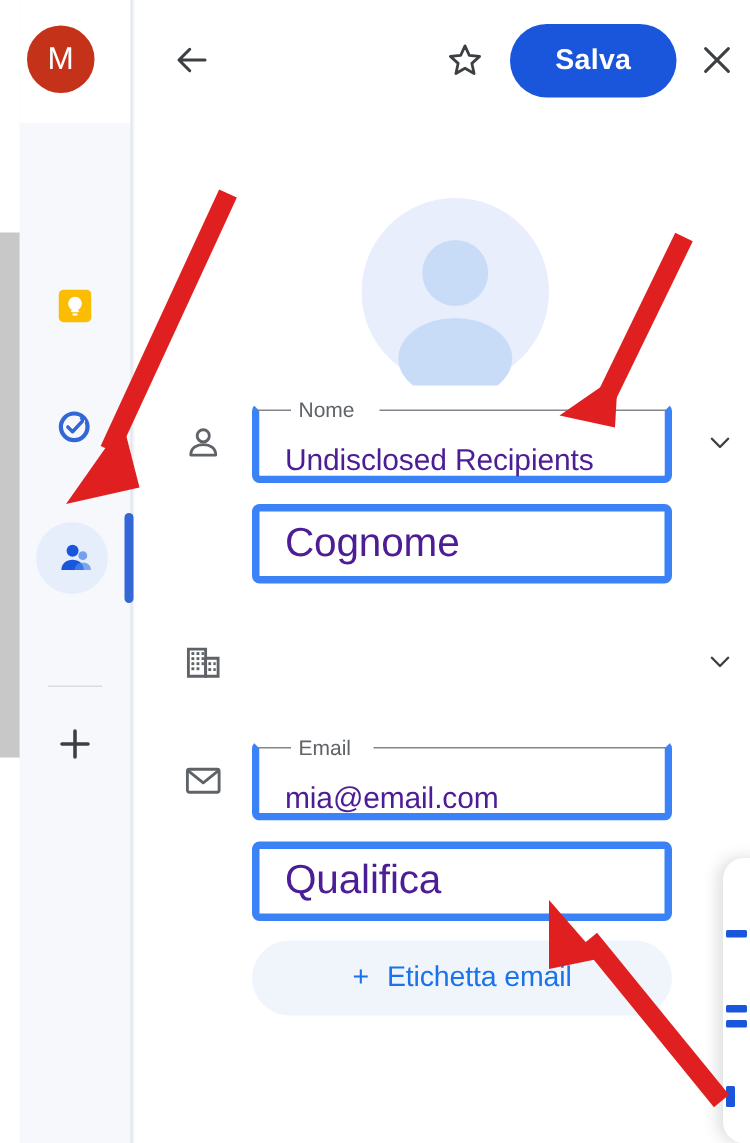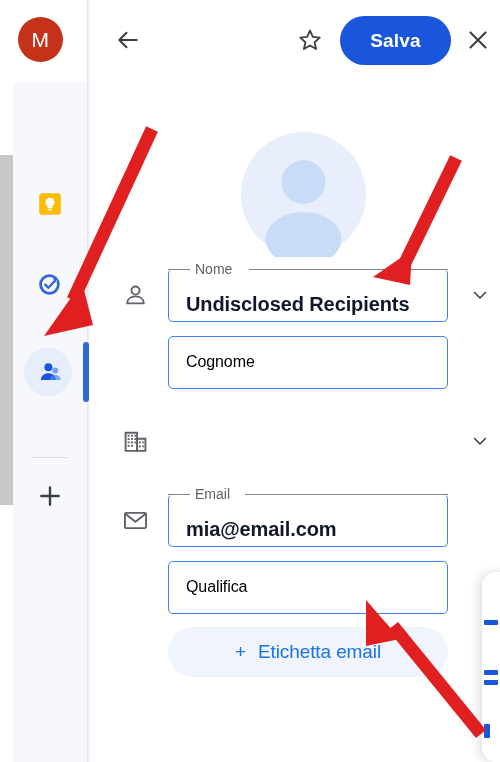--- a/index.html
+++ b/index.html
@@ -224,45 +224,44 @@
     display: flex;
     align-items: center;
     justify-content: center;
   }
 
   .field {
     position: absolute;
     left: 72px;
     width: 280px;
     height: 53px;
-    border: 1px solid #3b82f6;
+    border: 5px solid #3b82f6;
     border-radius: 5px;
     box-sizing: border-box;
     background: #ffffff;
   }
   .field .value {
     position: absolute;
     left: 17px;
     top: 50%;
     transform: translateY(-50%);
     font-size: 20px;
-    color: #0f172a;
+    color: #4c1d95;
     white-space: nowrap;
     overflow: hidden;
     width: 250px;
     letter-spacing: -0.1px;
-    font-weight: bold;
   }
   .field .placeholder {
     position: absolute;
     left: 17px;
     top: 50%;
     transform: translateY(-50%);
-    font-size: 16px;
-    color: #000000;
+    font-size: 27px;
+    color: #4c1d95;
     white-space: nowrap;
     letter-spacing: -0.1px;
   }
 
   
   .field.filled { border-top-color: transparent; }
   .field.filled::before {
     content: "";
     position: absolute;
     left: -1px;

